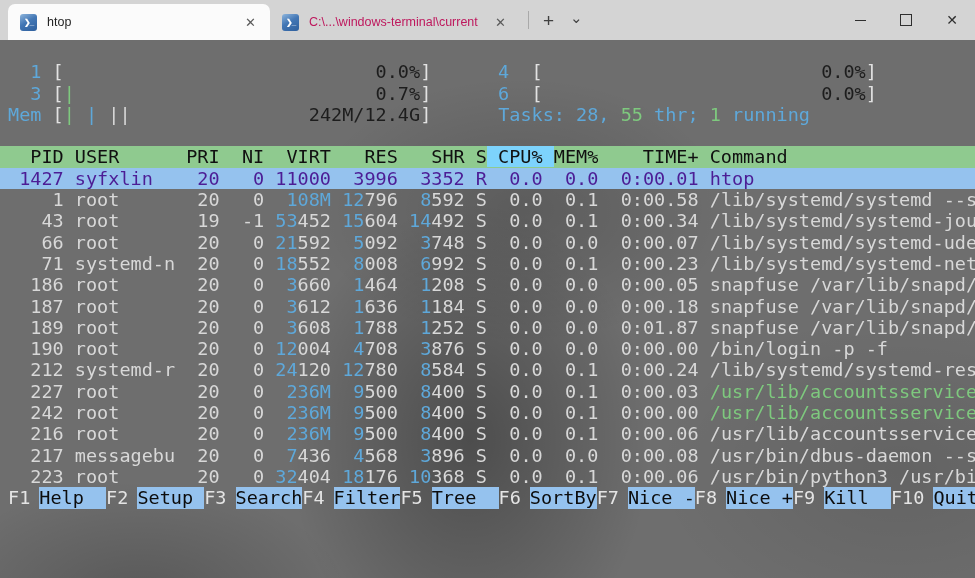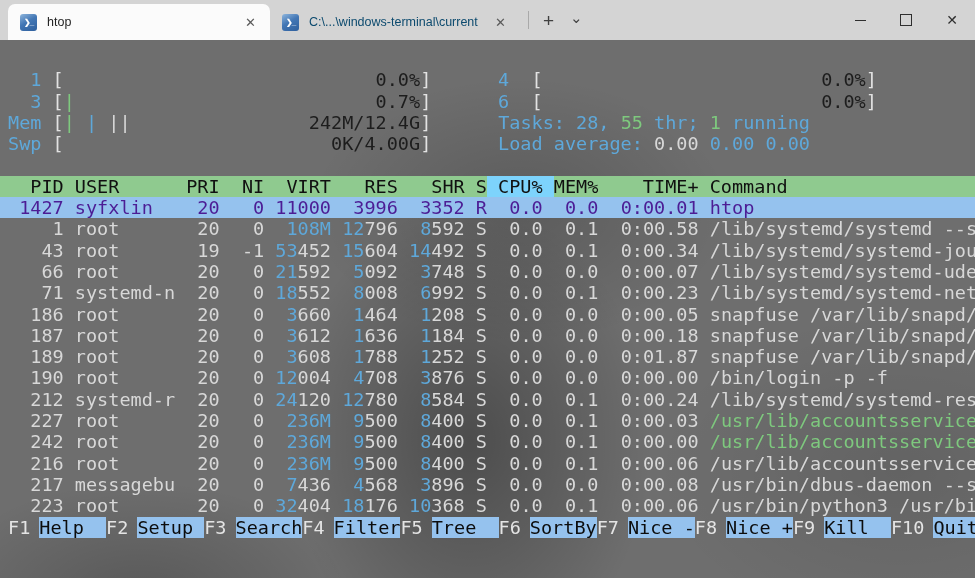--- a/index.html
+++ b/index.html
@@ -11,42 +11,42 @@
   .tabs{display:flex;align-items:flex-end;height:40px;padding-left:8px;}
   .tab{height:36px;display:flex;align-items:center;padding:0 10px 0 12px;box-sizing:border-box;cursor:default;}
   .tab.active{background:#fbfbfb;border-radius:7px 7px 0 0;width:262px;height:36px;}
   .tab.inactive{width:250px;color:#3c3c3c;}
   .ps-icon{width:17px;height:17px;border-radius:3px;flex:0 0 17px;
     background:linear-gradient(150deg,#8fb6dd 0%,#4377b5 45%,#2e5f9d 100%);
     color:#fff;font-size:8px;font-weight:bold;display:flex;align-items:center;justify-content:center;
     letter-spacing:-1px;}
   .tab-title{font-size:12.5px;color:#1f1f1f;margin:0 8px 0 10px;white-space:nowrap;overflow:hidden;
     text-overflow:clip;flex:1;}
-  .tab.inactive .tab-title{color:#0c4a6e;}
+  .tab.inactive .tab-title{color:#be185d;}
   .tab-close{font-size:13px;color:#5a5a5a;padding:2px 4px;line-height:1;}
   .tab-divider{width:1px;height:18px;background:#a9a9a9;margin:0 8px;align-self:center;}
   .newtab-btn{font-size:19px;font-weight:300;color:#404040;align-self:center;padding:0 6px;line-height:1;}
   .dropdown-btn{font-size:15px;color:#404040;align-self:center;padding:0 10px 6px 10px;line-height:1;}
   .win-controls{position:absolute;right:0;top:0;height:40px;display:flex;}
   .win-btn{width:46px;height:40px;display:flex;align-items:center;justify-content:center;color:#2e2e2e;}
   .glyph-min{width:11px;height:0;border-top:1px solid #2e2e2e;display:block;}
   .glyph-max{width:10px;height:10px;border:1px solid #2e2e2e;display:block;}
   .glyph-close{font-size:14px;font-weight:300;}
 
   
   .terminal{flex:1;position:relative;overflow:hidden;
     font-family:"DejaVu Sans Mono","Liberation Mono",monospace;
     font-size:18.5px;line-height:21.3px;color:#d8d8d8;
     background:
       radial-gradient(ellipse 260px 340px at 470px 400px, rgba(0,0,0,.30), rgba(0,0,0,0) 70%),
       radial-gradient(ellipse 300px 190px at 520px 170px, rgba(0,0,0,.17), rgba(0,0,0,0) 70%),
       radial-gradient(ellipse 300px 170px at 140px 560px, rgba(0,0,0,.20), rgba(0,0,0,0) 70%),
       radial-gradient(ellipse 340px 220px at 900px 430px, rgba(0,0,0,.10), rgba(0,0,0,0) 72%),
       #6e6e6e;
-    padding-top:8px;}
+    padding-top:0;}
   .line{height:21.3px;white-space:pre;padding-left:8px;overflow:hidden;}
   .c-blue{color:#5ea8da;}
   .c-green{color:#7ec97e;}
   .c-white{color:#d8d8d8;}
   .c-dark{color:#1d1d1d;}
   .c-bracket{color:#e2e2e2;}
   .row-header{background:#8fca8f;color:#101010;}
   .row-header .sortcol{background:#7dd3fc;}
   .row-selected{background:#95c2ee;color:#4c1d95;}
   .fkey-label{background:#95c2ee;color:#0c0c0c;display:inline-block;margin-left:9px;}
@@ -82,21 +82,20 @@
         </span>
       <span class="win-btn glyph-close">✕</span>
     </div>
   </div>
 
   <div class="terminal" id="term">
       <div class="line"></div>
       <div class="line"><span class="c-blue">  1 </span><span class="c-bracket">[</span><span>                            </span><span class="c-dark">0.0%</span><span class="c-bracket">]</span><span>      </span><span class="c-blue">4  </span><span class="c-bracket">[</span><span>                         </span><span class="c-dark">0.0%</span><span class="c-bracket">]</span></div>
       <div class="line"><span class="c-blue">  3 </span><span class="c-bracket">[</span><span class="c-green">|</span><span>                           </span><span class="c-dark">0.7%</span><span class="c-bracket">]</span><span>      </span><span class="c-blue">6  </span><span class="c-bracket">[</span><span>                         </span><span class="c-dark">0.0%</span><span class="c-bracket">]</span></div>
       <div class="line"><span class="c-blue">Mem </span><span class="c-bracket">[</span><span class="c-green">|</span><span class="c-white"> </span><span class="c-blue">|</span><span class="c-white"> </span><span class="c-white">||</span><span>                </span><span class="c-dark">242M/12.4G</span><span class="c-bracket">]</span><span>      </span><span class="c-blue">Tasks: 28, </span><span class="c-green">55</span><span class="c-blue"> thr; </span><span class="c-green">1</span><span class="c-blue"> running</span></div>
-      <div class="line"><span class="c-blue">Swp </span><span class="c-bracket">[</span><span>                        </span><span class="c-dark">0K/4.00G</span><span class="c-bracket">]</span><span>      </span><span class="c-blue">Load average: </span><span class="c-white">0.00</span><span class="c-blue"> 0.00 0.00</span></div>
       <div class="line"></div>
       <div class="line row-header"><span>  PID USER      PRI  NI  VIRT   RES   SHR S</span><span class="sortcol"> CPU% </span><span>MEM%    TIME+ Command</span></div>
       <div class="line row-selected"><span> 1427 syfxlin    20   0 </span><span>11000</span><span> </span><span> 3996</span><span> </span><span> 3352</span><span> </span><span>R  0.0  0.0  0:00.01 </span><span>htop</span></div>
       <div class="line"><span class="c-white">    1 root       20   0 </span><span class="c-blue"> 108M</span><span class="c-white"> </span><span class="c-blue">12</span><span class="c-white">796</span><span class="c-white"> </span><span class="c-blue"> 8</span><span class="c-white">592</span><span class="c-white"> </span><span class="c-white">S  0.0  0.1  0:00.58 </span><span class="c-white">/lib/systemd/systemd --sy</span></div>
       <div class="line"><span class="c-white">   43 root       19  -1 </span><span class="c-blue">53</span><span class="c-white">452</span><span class="c-white"> </span><span class="c-blue">15</span><span class="c-white">604</span><span class="c-white"> </span><span class="c-blue">14</span><span class="c-white">492</span><span class="c-white"> </span><span class="c-white">S  0.0  0.1  0:00.34 </span><span class="c-white">/lib/systemd/systemd-jour</span></div>
       <div class="line"><span class="c-white">   66 root       20   0 </span><span class="c-blue">21</span><span class="c-white">592</span><span class="c-white"> </span><span class="c-blue"> 5</span><span class="c-white">092</span><span class="c-white"> </span><span class="c-blue"> 3</span><span class="c-white">748</span><span class="c-white"> </span><span class="c-white">S  0.0  0.0  0:00.07 </span><span class="c-white">/lib/systemd/systemd-udev</span></div>
       <div class="line"><span class="c-white">   71 systemd-n  20   0 </span><span class="c-blue">18</span><span class="c-white">552</span><span class="c-white"> </span><span class="c-blue"> 8</span><span class="c-white">008</span><span class="c-white"> </span><span class="c-blue"> 6</span><span class="c-white">992</span><span class="c-white"> </span><span class="c-white">S  0.0  0.1  0:00.23 </span><span class="c-white">/lib/systemd/systemd-netw</span></div>
       <div class="line"><span class="c-white">  186 root       20   0 </span><span class="c-blue"> 3</span><span class="c-white">660</span><span class="c-white"> </span><span class="c-blue"> 1</span><span class="c-white">464</span><span class="c-white"> </span><span class="c-blue"> 1</span><span class="c-white">208</span><span class="c-white"> </span><span class="c-white">S  0.0  0.0  0:00.05 </span><span class="c-white">snapfuse /var/lib/snapd/s</span></div>
       <div class="line"><span class="c-white">  187 root       20   0 </span><span class="c-blue"> 3</span><span class="c-white">612</span><span class="c-white"> </span><span class="c-blue"> 1</span><span class="c-white">636</span><span class="c-white"> </span><span class="c-blue"> 1</span><span class="c-white">184</span><span class="c-white"> </span><span class="c-white">S  0.0  0.0  0:00.18 </span><span class="c-white">snapfuse /var/lib/snapd/s</span></div>
       <div class="line"><span class="c-white">  189 root       20   0 </span><span class="c-blue"> 3</span><span class="c-white">608</span><span class="c-white"> </span><span class="c-blue"> 1</span><span class="c-white">788</span><span class="c-white"> </span><span class="c-blue"> 1</span><span class="c-white">252</span><span class="c-white"> </span><span class="c-white">S  0.0  0.0  0:01.87 </span><span class="c-white">snapfuse /var/lib/snapd/s</span></div>

